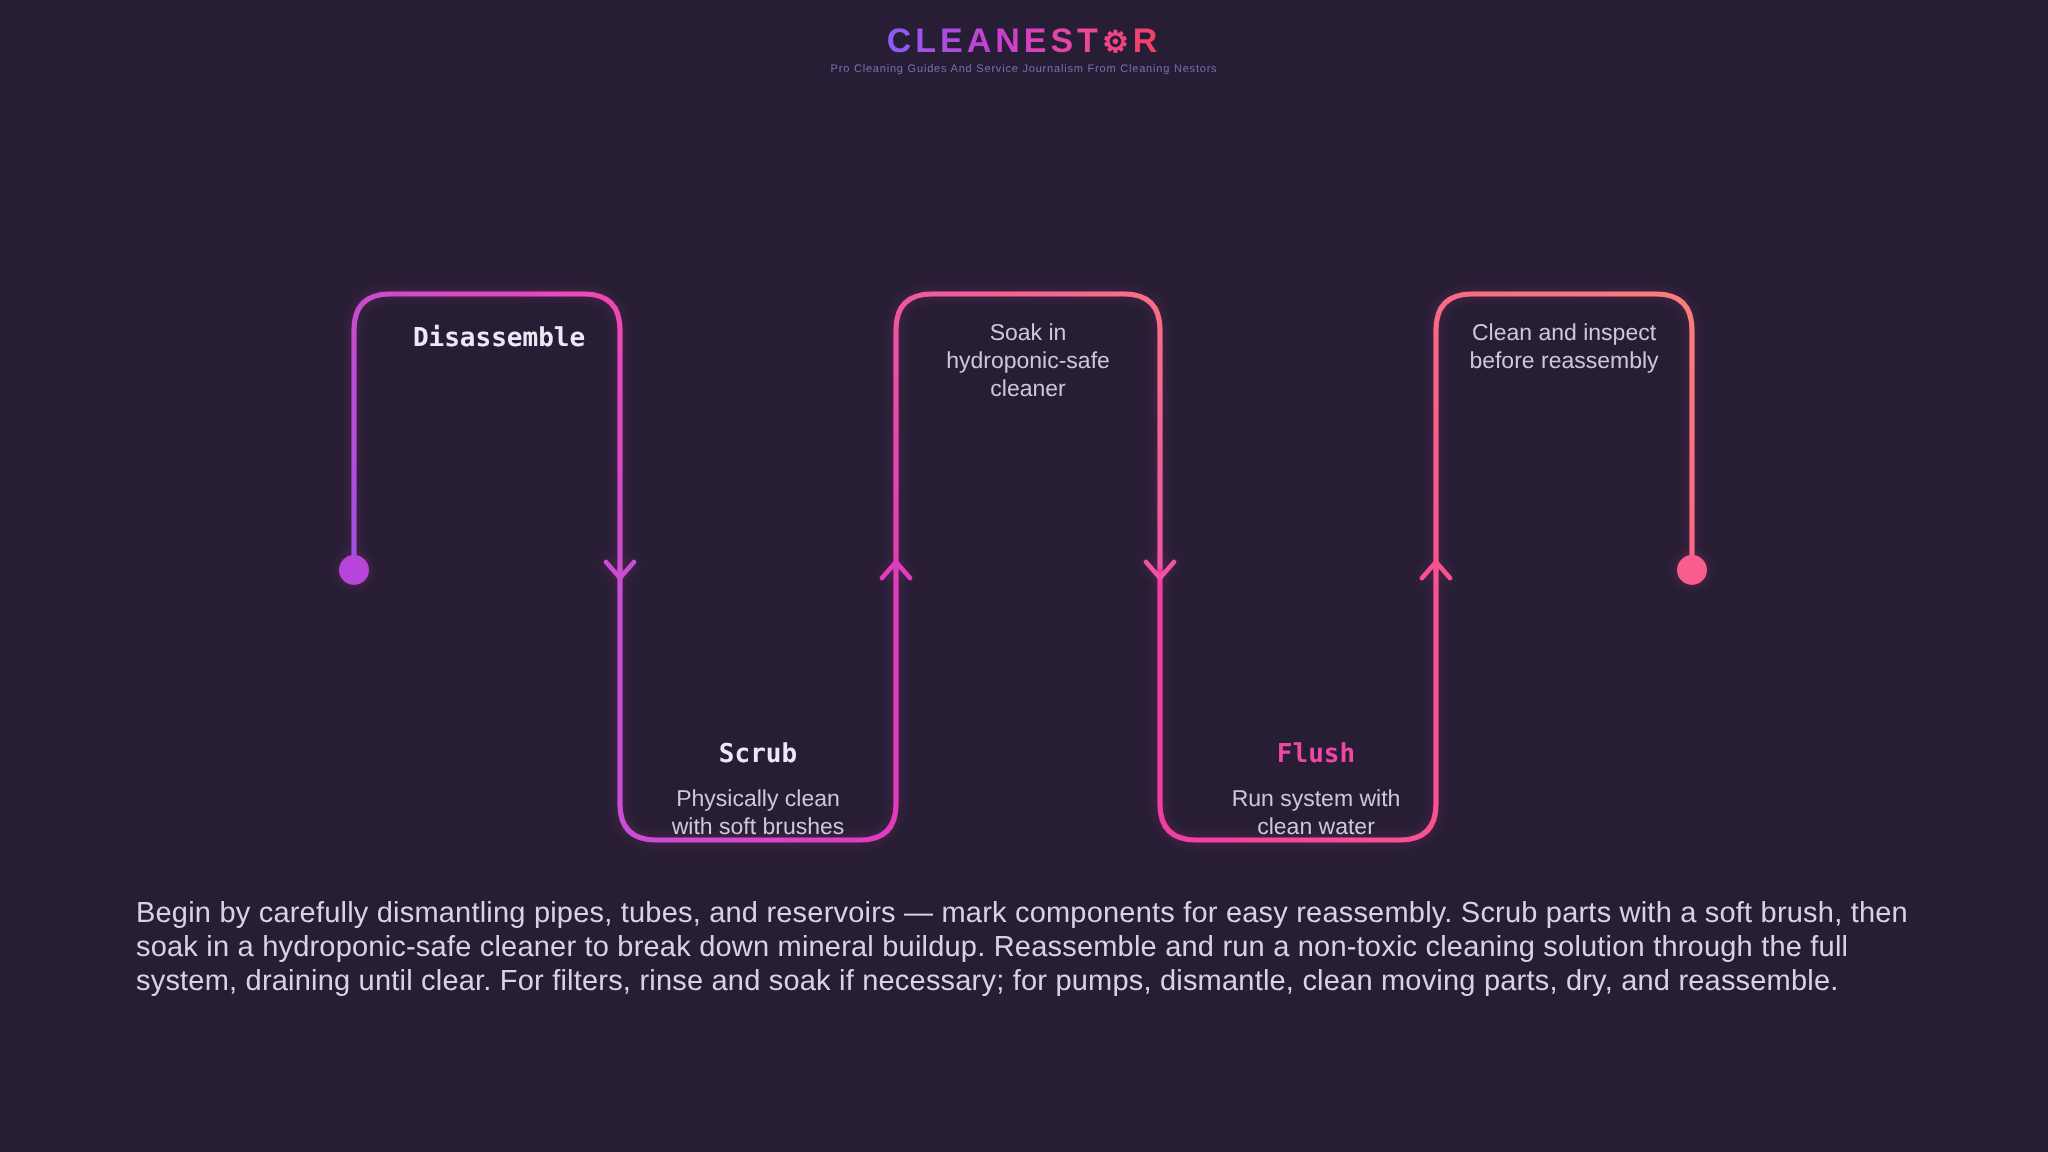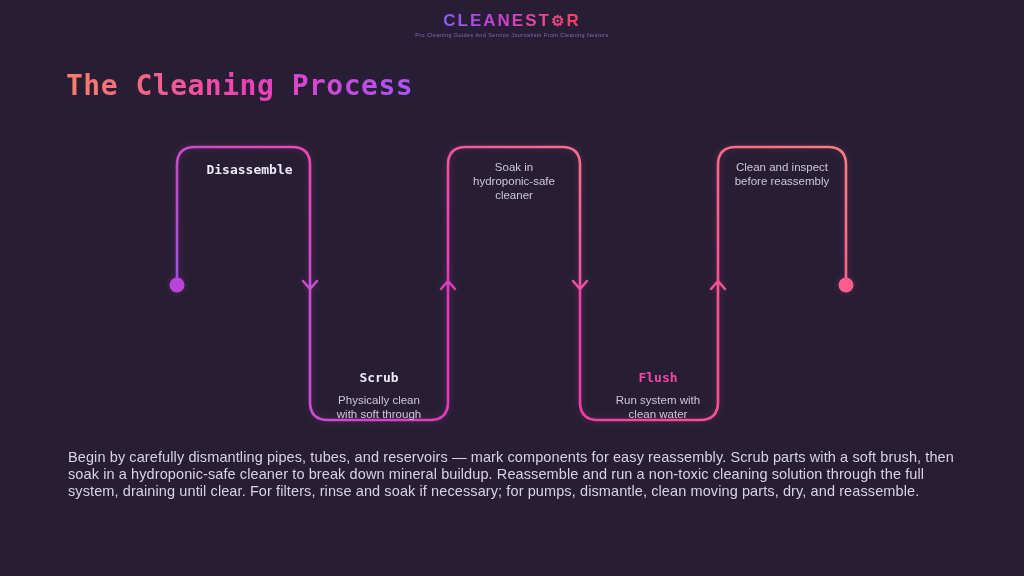--- a/index.html
+++ b/index.html
@@ -63,21 +63,20 @@
 </head>
 <body>
 
 <div class="stage">
 
   <div class="logo-wrap">
     <div class="logo-text"><span>CLEANEST</span><span class="gear">⚙</span><span>R</span></div>
     <div class="logo-tagline">Pro Cleaning Guides And Service Journalism From Cleaning Nestors</div>
   </div>
 
-  <h1 class="page-title">The Cleaning Process</h1>
 
   <svg class="flow" viewBox="0 0 1024 576">
     <defs>
       <linearGradient id="seg0" gradientUnits="userSpaceOnUse" x1="177" y1="285" x2="310" y2="147">
         <stop offset="0" stop-color="#9f4fe8"></stop>
         <stop offset="1" stop-color="#f148b4"></stop>
       </linearGradient>
       <linearGradient id="seg1" gradientUnits="userSpaceOnUse" x1="310" y1="352" x2="448" y2="352">
         <stop offset="0" stop-color="#c84fd4"></stop>
         <stop offset="1" stop-color="#e23bbc"></stop>
@@ -112,21 +111,21 @@
   </svg>
 
   <div id="steps-layer">
     <div class="step top" style="left: 177px; width: 145px;">
       <div class="step-title" style="color: rgb(236, 233, 244);">Disassemble</div>
     </div>
 
     <div class="step bottom" style="left: 310px; width: 138px;">
       <div class="step-title" style="color: rgb(236, 233, 244);">Scrub</div>
       <div class="step-desc">Physically clean
-with soft through</div>
+with soft brushes</div>
     </div>
 
     <div class="step top" style="left: 448px; width: 132px;">
       <div class="step-desc">Soak in
 hydroponic-safe
 cleaner</div>
     </div>
 
     <div class="step bottom" style="left: 580px; width: 156px;">
       <div class="step-title" style="color: rgb(238, 72, 164);">Flush</div>

